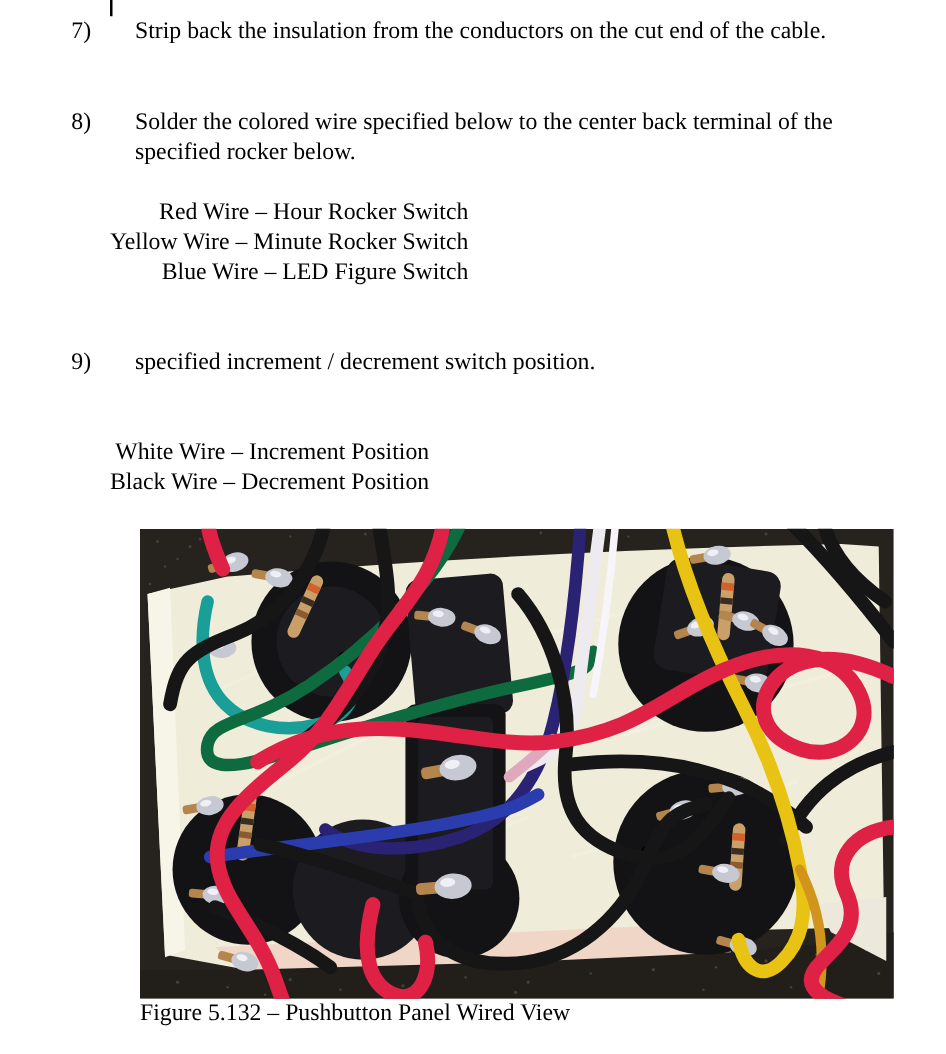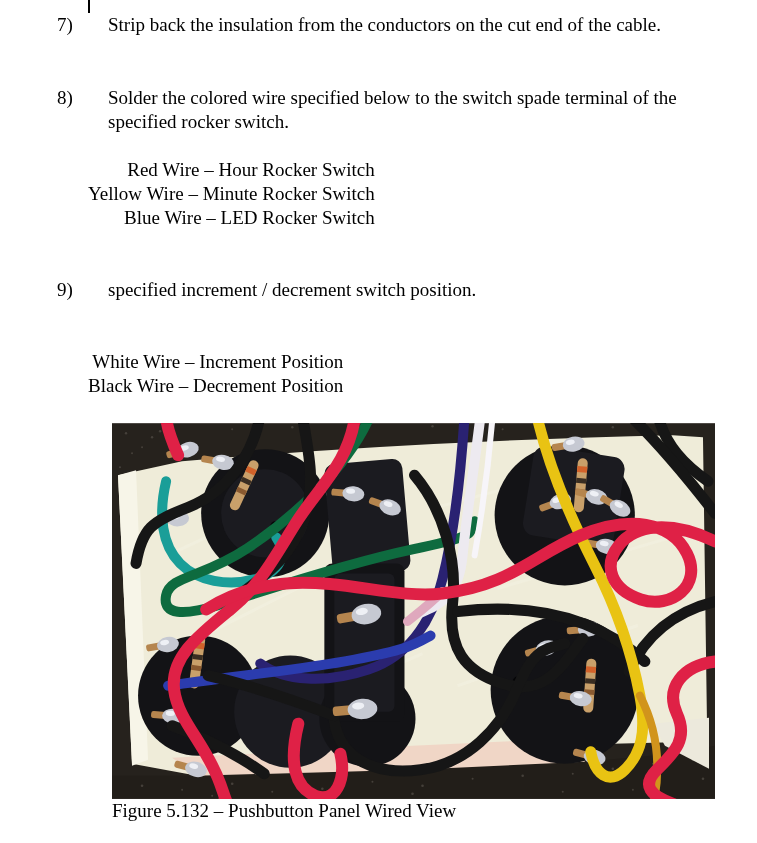--- a/index.html
+++ b/index.html
@@ -49,28 +49,28 @@
 
   <div class="caret"></div>
 
   <div class="li" style="top:13px">
     <span class="num">7)</span>
     <div class="txt">Strip back the insulation from the conductors on the cut end of the cable.</div>
   </div>
 
   <div class="li" style="top:86px">
     <span class="num">8)</span>
-    <div class="txt">Solder the colored wire specified below to the switch spade terminal of the</div>
-    <div class="txt">specified rocker switch.</div>
+    <div class="txt">Solder the colored wire specified below to the center back terminal of the</div>
+    <div class="txt">specified rocker below.</div>
   </div>
 
   <div class="sub" style="top:158px">
     <div>Red Wire – Hour Rocker Switch</div>
     <div>Yellow Wire – Minute Rocker Switch</div>
-    <div>Blue Wire – LED Rocker Switch</div>
+    <div>Blue Wire – LED Figure Switch</div>
   </div>
 
   <div class="li" style="top:278px">
     <span class="num">9)</span>
     <div class="txt">specified increment / decrement switch position.</div>
   </div>
 
   <div class="sub" style="top:350px">
     <div>White Wire – Increment Position</div>
     <div>Black Wire – Decrement Position</div>

